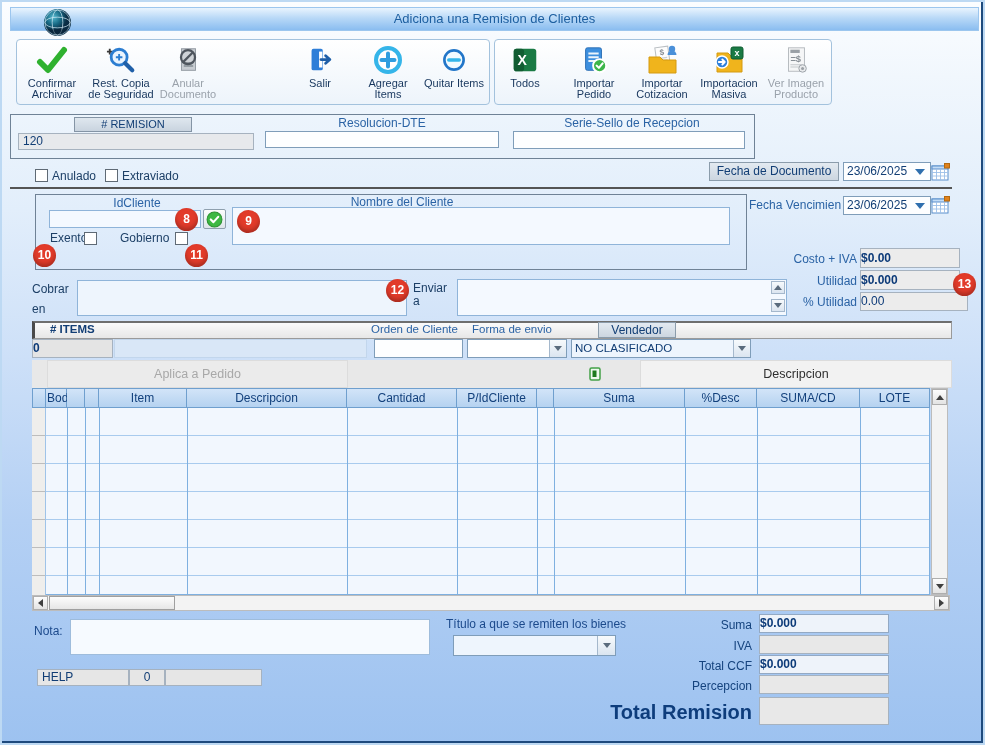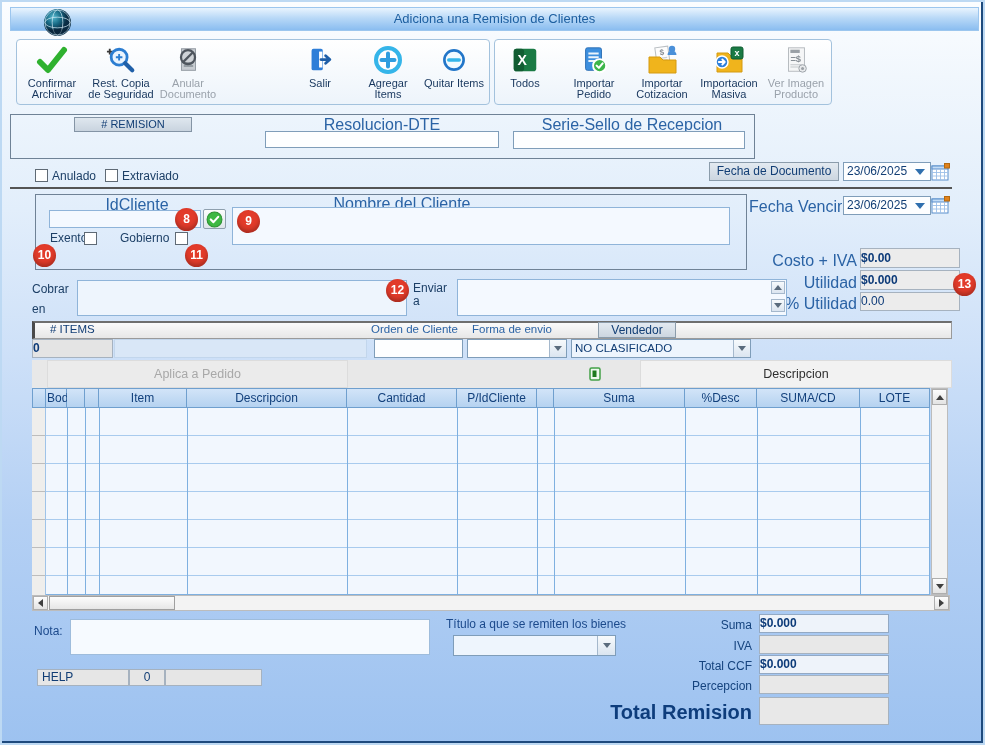--- a/index.html
+++ b/index.html
@@ -2,21 +2,21 @@
 <html><head>
 <meta charset="utf-8">
 <style>
   html,body{margin:0;padding:0;background:#dfe9f5;}
   *{box-sizing:border-box;font-family:"Liberation Sans",sans-serif;}
   #win{position:relative;width:985px;height:745px;margin:0 auto;overflow:hidden;
        border:2px solid #bdd9f3;
        background:linear-gradient(180deg,#fbfdff 0%,#f1f7fd 10%,#e2eefb 28%,#cde0f8 48%,#b4d0f4 70%,#9dc2f0 100%);
        box-shadow:inset -2px -2px 0 #1e4a7d;}
   .abs{position:absolute;}
-  .lbl{position:absolute;color:#2b63a5;font-size:16px;white-space:nowrap;}
+  .lbl{position:absolute;color:#2b63a5;font-size:12px;white-space:nowrap;}
   .dlbl{position:absolute;color:#1c3f66;font-size:12px;white-space:nowrap;}
   .ctr{text-align:center;}
   .rt{text-align:right;}
   .fld{position:absolute;background:#f4f9ff;border:1px solid #8fb4d9;}
   .wfld{position:absolute;background:#fdfeff;border:1px solid #7f9db9;}
   .gfld{position:absolute;background:#e7e9ec;border:1px solid #a6b2bf;color:#123e75;font-size:12px;}
   .val{font-weight:bold;color:#0c3a78;text-align:left;font-size:12px;}
   .cb{position:absolute;width:13px;height:13px;background:#fff;border:1px solid #5f6a75;}
   .titlebar{position:absolute;left:8px;top:5px;width:969px;height:24px;
             background:linear-gradient(180deg,#e9f4fe 0%,#b9d9f7 45%,#8abdf0 100%);
@@ -207,20 +207,21 @@
         <path d="M10 21h12M10 23.5h12" stroke="#c3c8cc" stroke-width="1.2"></path>
         <circle cx="23" cy="25" r="4" fill="#e8eaec" stroke="#9aa0a6"></circle>
           <circle cx="23" cy="25" r="1.6" fill="#9aa0a6"></circle>
       </svg>
     </div>
     <div class="tcap">Ver Imagen Producto</div>
   </div>
 
   <div class="abs" style="left:8px;top:112px;width:745px;height:45px;border:1px solid #6f8296;"></div>
   <div class="abs ctr" style="left:72px;top:115px;width:118px;height:15px;background:linear-gradient(180deg,#dfe7ef,#c9d4df);border:1px solid #8494a5;color:#123e75;font-size:11px;line-height:13px;"># REMISION</div>
+  <div class="gfld" style="left:16px;top:131px;width:236px;height:17px;line-height:15px;padding-left:4px;">120</div>
   <div class="lbl ctr" style="left:290px;top:114px;width:180px;">Resolucion-DTE</div>
   <div class="wfld" style="left:263px;top:129px;width:234px;height:17px;"></div>
   <div class="lbl ctr" style="left:535px;top:114px;width:190px;">Serie-Sello de Recepcion</div>
   <div class="wfld" style="left:511px;top:129px;width:232px;height:18px;"></div>
 
   <div class="cb" style="left:33px;top:167px;"></div>
   <div class="dlbl" style="left:50px;top:167px;">Anulado</div>
   <div class="cb" style="left:103px;top:167px;"></div>
   <div class="dlbl" style="left:120px;top:167px;">Extraviado</div>
 
@@ -268,35 +269,35 @@
       <path d="M5.5 6v11M9.5 6v11M13.5 6v11M1 9.5h16M1 13h16" stroke="#9dc0e8" stroke-width="0.9"></path>
       <rect x="13.5" y="0.5" width="5" height="4.5" fill="#e0821c" stroke="#b5690f"></rect>
     </svg>
   </div>
 
   <div class="lbl rt" style="left:745px;top:250px;width:110px;">Costo + IVA</div>
   <div class="gfld val" style="left:858px;top:246px;width:100px;height:20px;line-height:18px;padding-right:4px;background:#ececec;">$0.00</div>
   <div class="lbl rt" style="left:745px;top:272px;width:110px;">Utilidad</div>
   <div class="gfld val" style="left:858px;top:268px;width:100px;height:20px;line-height:18px;padding-right:4px;background:#ececec;">$0.000</div>
   <div class="lbl rt" style="left:745px;top:293px;width:110px;">% Utilidad</div>
-  <div class="gfld val" style="left:858px;top:290px;width:100px;height:19px;line-height:17px;padding-right:18px;background:#ececec;font-weight:normal;">0.00</div>
+  <div class="gfld val" style="left:858px;top:290px;width:108px;height:19px;line-height:17px;padding-right:18px;background:#ececec;font-weight:normal;">0.00</div>
 
   <div class="dlbl" style="left:30px;top:277px;width:44px;white-space:normal;line-height:20px;">Cobrar en</div>
   <div class="fld" style="left:75px;top:278px;width:330px;height:36px;background:#eef5fd;"></div>
   <div class="dlbl" style="left:411px;top:280px;width:38px;white-space:normal;line-height:13px;">Enviar a</div>
   <div class="fld" style="left:455px;top:277px;width:330px;height:37px;"></div>
   <div class="spin" style="left:769px;top:279px;">
       <div class="tri-up"></div>
     </div>
   <div class="spin" style="left:769px;top:297px;">
       <div class="tri-dn"></div>
     </div>
 
   <div class="abs" style="left:30px;top:319px;width:920px;height:18px;background:linear-gradient(180deg,#fafafa,#e7e7e7);border:1px solid #9a9a9a;border-left:3px solid #4a4a4a;border-top:2px solid #6e6e6e;"></div>
-  <div class="dlbl" style="left:48px;top:321px;font-size:11.5px;color:#123e75;"># ITEMS</div>
+  <div class="dlbl" style="left:48px;top:321px;font-size:11.5px;color:#123e75;font-weight:bold;"># ITEMS</div>
   <div class="lbl" style="left:369px;top:321px;font-size:11.5px;">Orden de Cliente</div>
   <div class="lbl" style="left:470px;top:321px;font-size:11.5px;">Forma de envio</div>
   <div class="hdrbtn" style="left:596px;top:320px;width:78px;height:16px;line-height:14px;font-size:12px;">Vendedor</div>
 
   <div class="gfld val" style="left:30px;top:337px;width:81px;height:19px;line-height:17px;padding-right:6px;background:#e4e4e4;">0</div>
   <div class="abs" style="left:112px;top:337px;width:253px;height:19px;background:#d9e7f7;border:1px solid #c2d6ec;"></div>
   <div class="wfld" style="left:372px;top:337px;width:89px;height:19px;"></div>
   <div class="combo" style="left:465px;top:337px;width:100px;height:19px;">
     <span class="ct"></span>
     <div class="cbtn">

